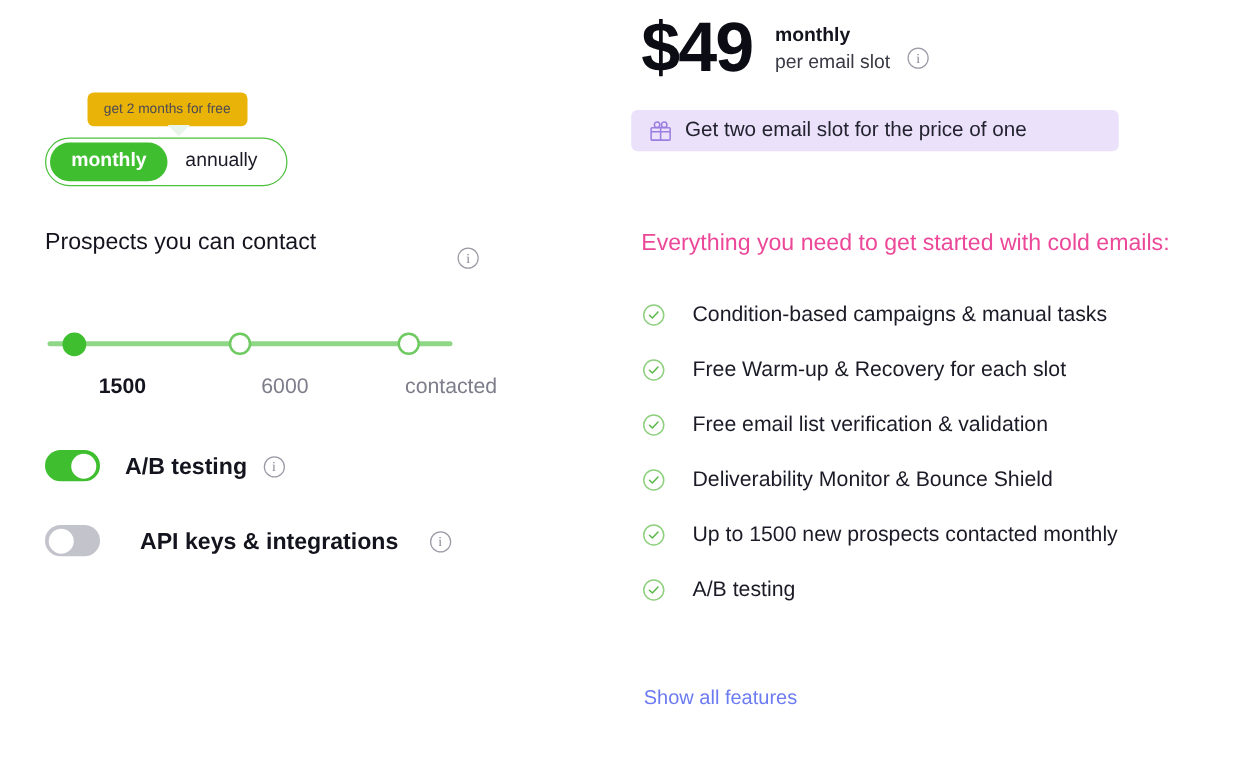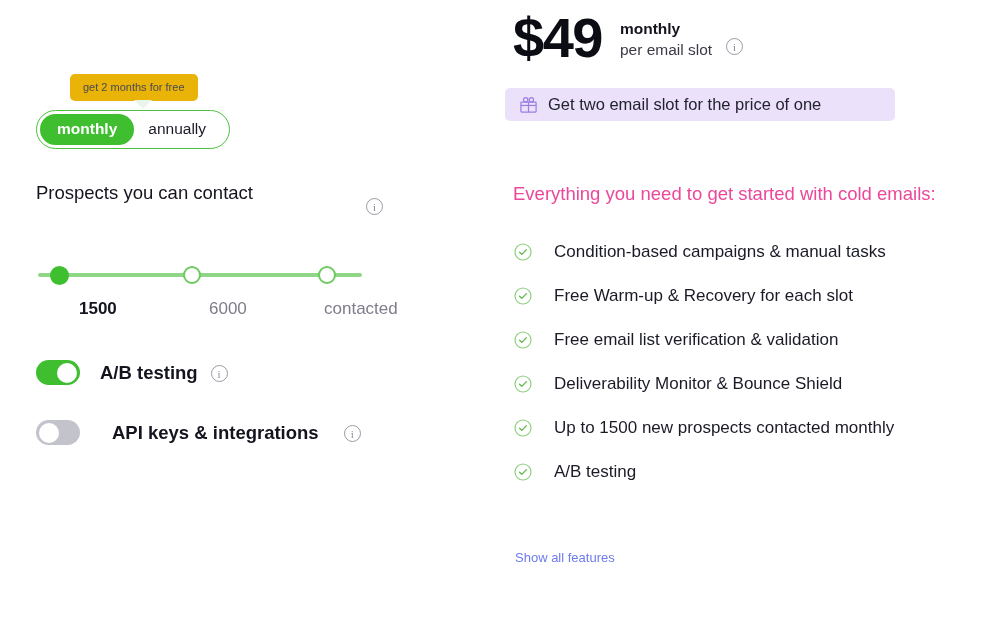--- a/index.html
+++ b/index.html
@@ -246,21 +246,21 @@
   .check-icon { flex: none; margin-right: 22px; display: flex; }
   .feature-text {
     font-size: 17px;
     color: #1b1b27;
     white-space: nowrap;
   }
 
   .show-all {
     position: absolute;
     left: 515px; top: 550px;
-    font-size: 13px;
+    font-size: 16px;
     color: #6c7bf0;
     cursor: pointer;
     text-decoration: none;
     white-space: nowrap;
   }
 </style>
 </head>
 <body>
 
 <div class="page">

